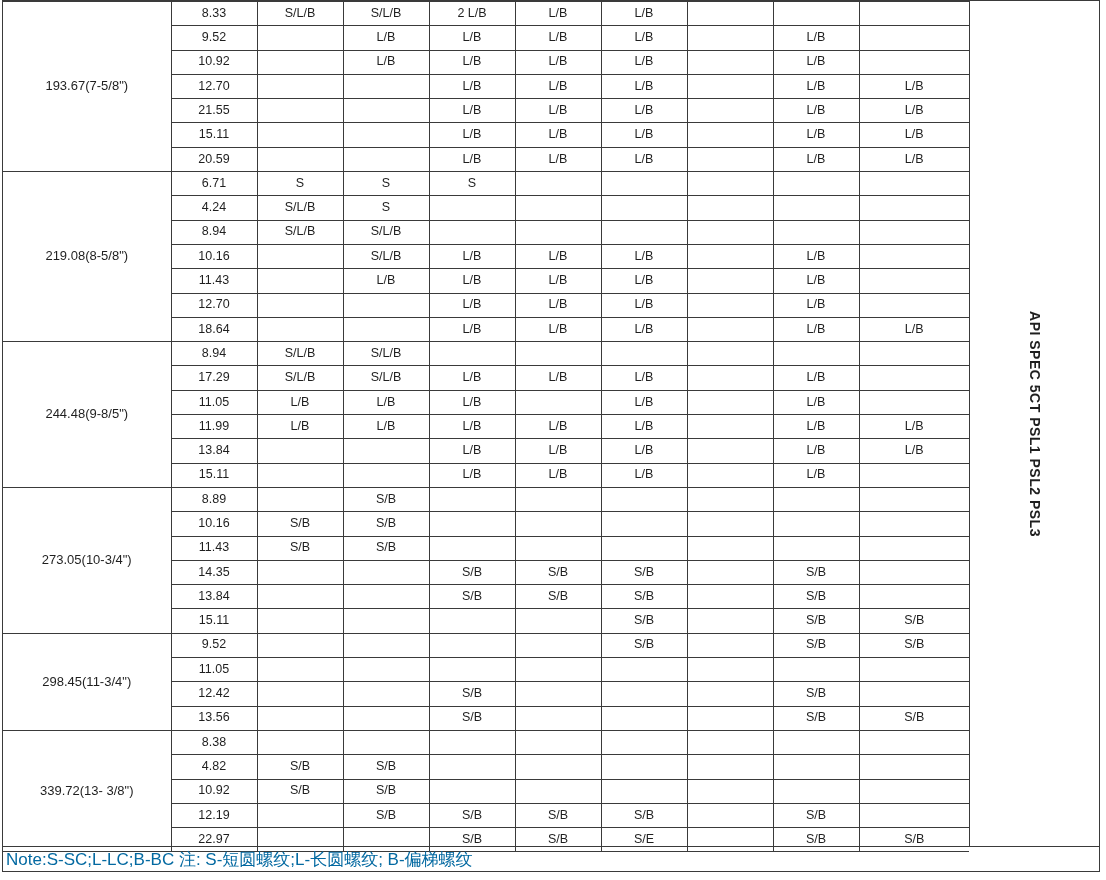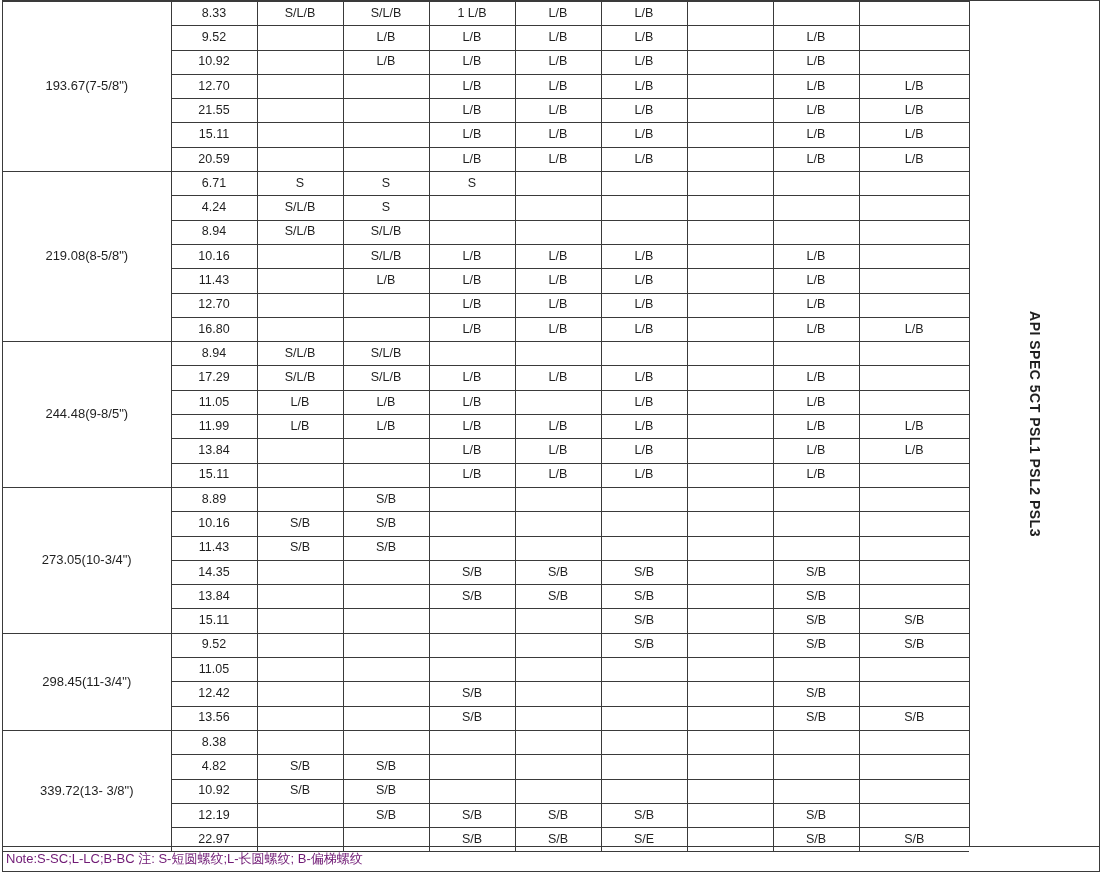--- a/index.html
+++ b/index.html
@@ -91,23 +91,23 @@
   }
   
   #note-row {
     height: 25px;
     box-sizing: border-box;
     border-top: 1px solid #3a3a3a;
     display: flex;
     align-items: center;
   }
   #note-row .note-text {
-    font-size: 13px;
+    font-size: 17px;
     padding-left: 3px;
-    color: #701a75;
+    color: #0369a1;
     white-space: nowrap;
   }
   .empty { }
 </style>
 </head>
 <body>
 
 <div id="page">
   <div id="sheet">
 
@@ -125,21 +125,21 @@
             <col class="c-g">
             <col class="c-g">
             <col class="c-g">
           </colgroup>
           <tbody id="table-body">
               <tr>
                 <td class="size-cell" rowspan="7">193.67(7-5/8")</td>
                 <td>8.33</td>
                 <td>S/L/B</td>
                 <td>S/L/B</td>
-                <td>1 L/B</td>
+                <td>2 L/B</td>
                 <td>L/B</td>
                 <td>L/B</td>
                 <td class="empty"></td>
                 <td class="empty"></td>
                 <td class="empty"></td>
               </tr>
               <tr>
                 <td>9.52</td>
                 <td class="empty"></td>
                 <td>L/B</td>
@@ -266,21 +266,21 @@
                 <td class="empty"></td>
                 <td class="empty"></td>
                 <td>L/B</td>
                 <td>L/B</td>
                 <td>L/B</td>
                 <td class="empty"></td>
                 <td>L/B</td>
                 <td class="empty"></td>
               </tr>
               <tr>
-                <td>16.80</td>
+                <td>18.64</td>
                 <td class="empty"></td>
                 <td class="empty"></td>
                 <td>L/B</td>
                 <td>L/B</td>
                 <td>L/B</td>
                 <td class="empty"></td>
                 <td>L/B</td>
                 <td>L/B</td>
               </tr>
               <tr>

